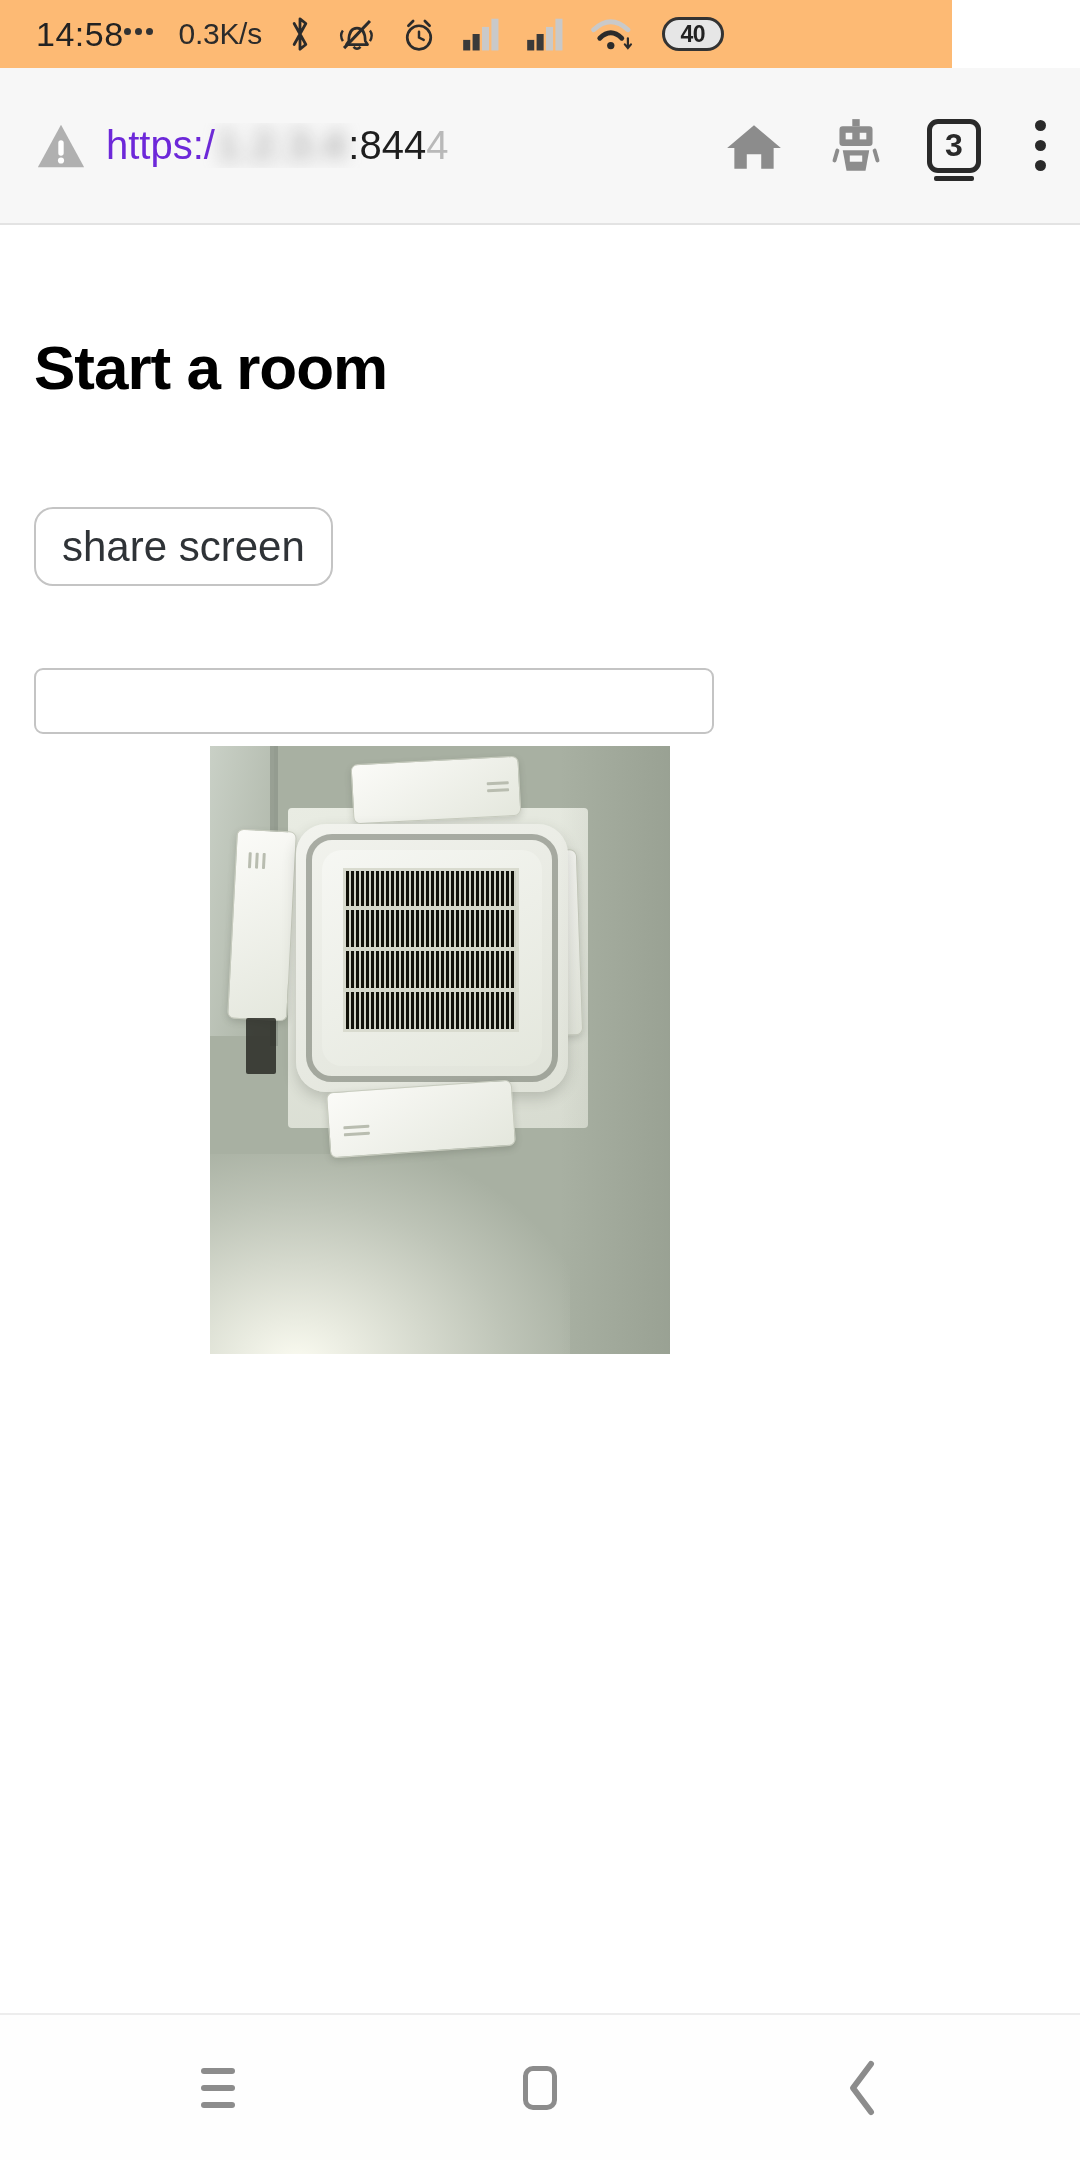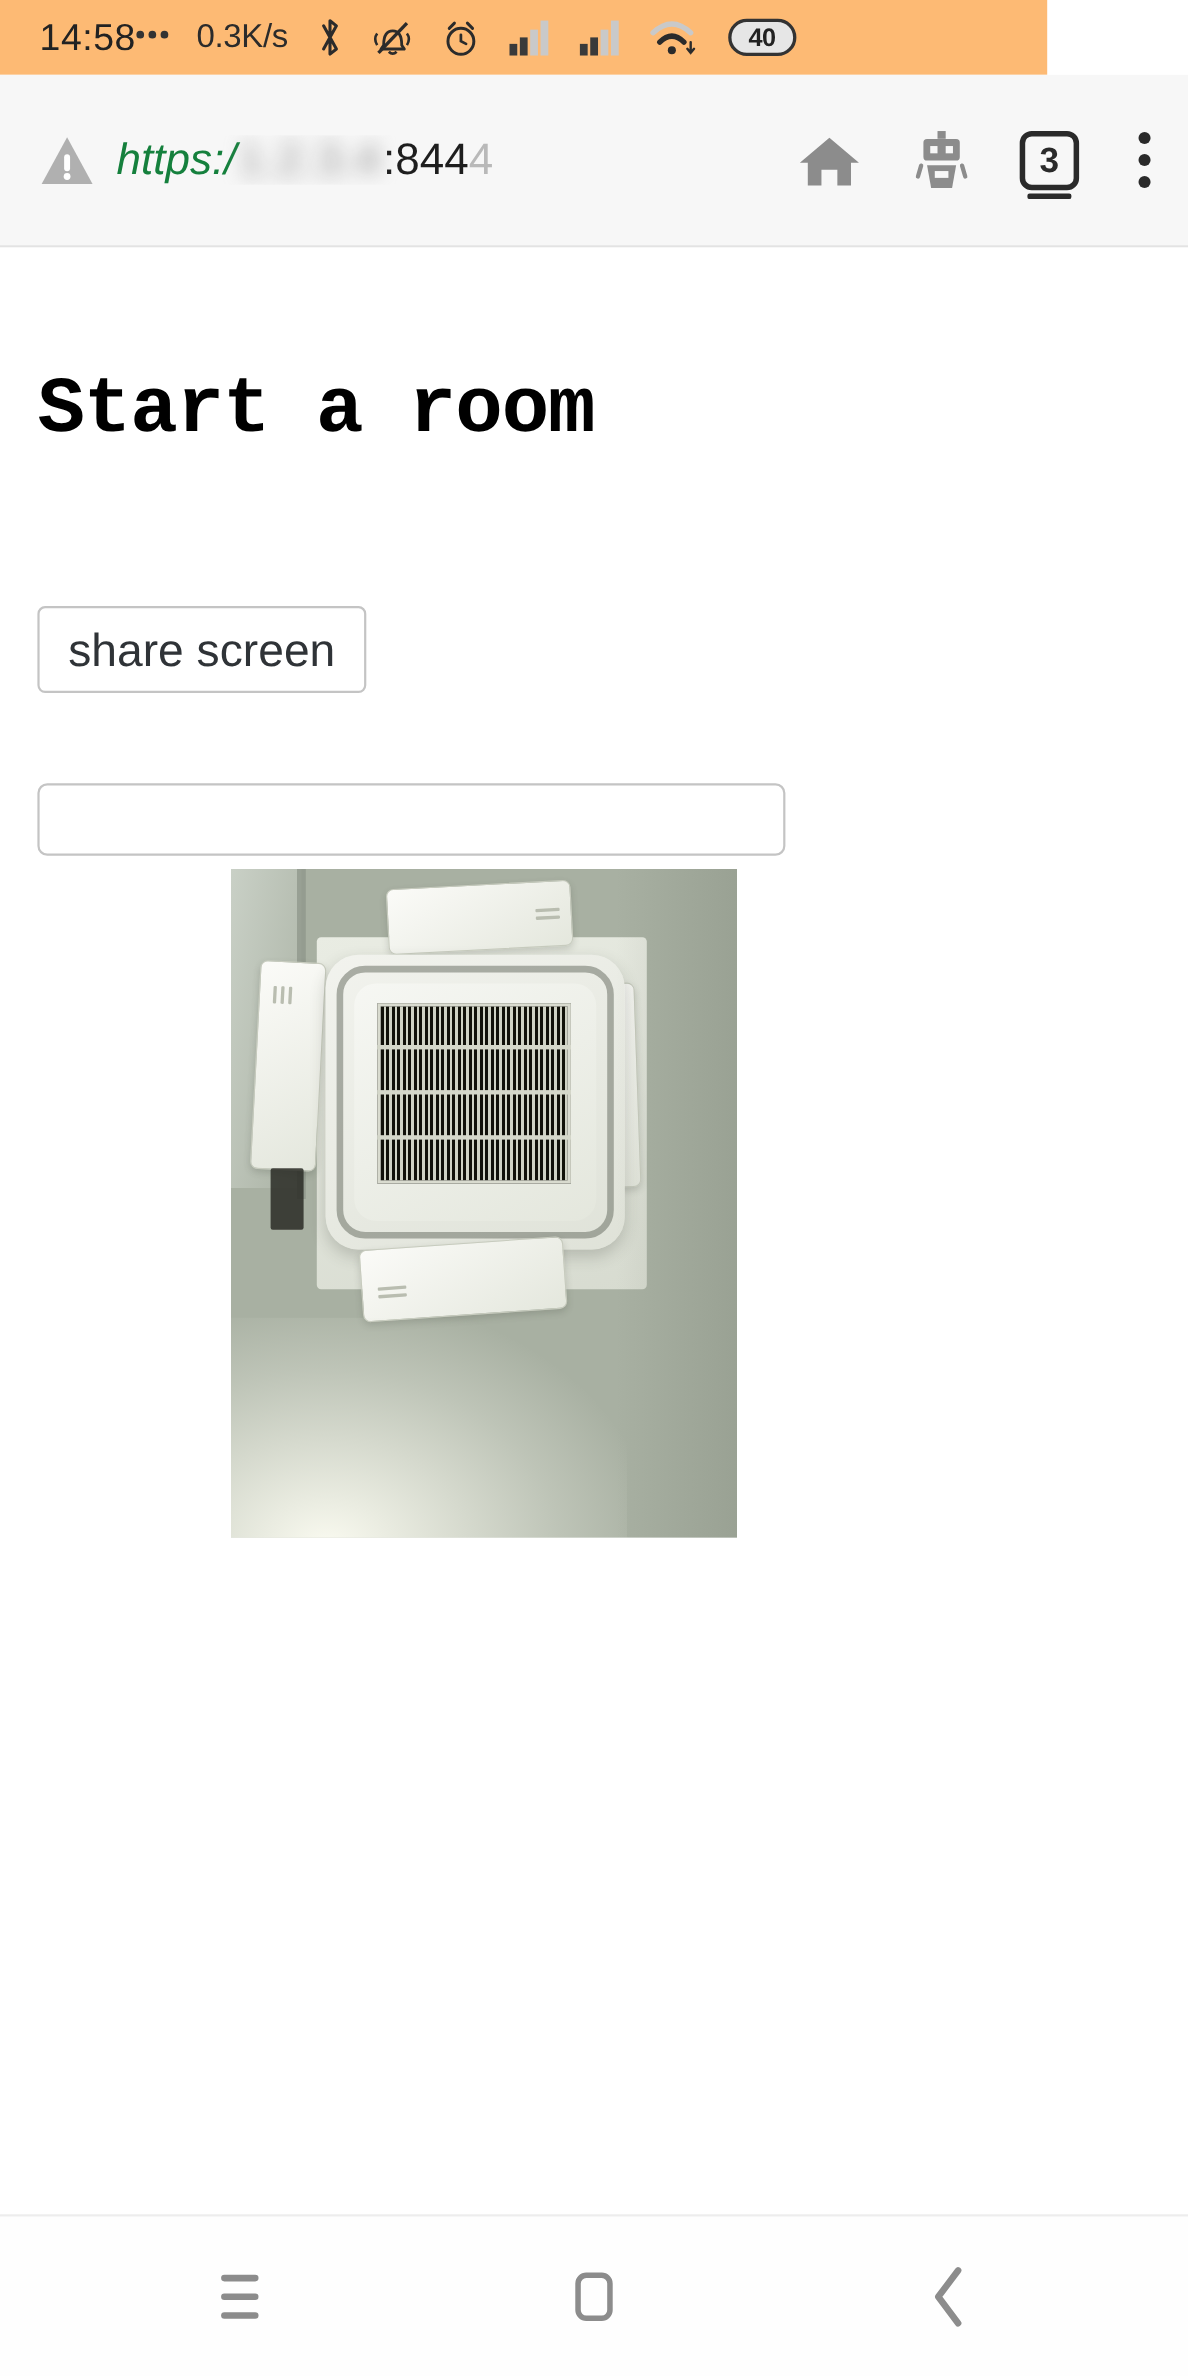--- a/index.html
+++ b/index.html
@@ -36,21 +36,21 @@
     position:absolute; left:0; top:68px; width:1080px; height:157px;
     background:#f7f7f7; border-bottom:2px solid #e3e3e3;
     display:flex; align-items:center; padding:0 22px 0 34px;
   }
   .warn-icon{ flex:0 0 auto; margin-right:18px; }
   .urlwrap{
     flex:1 1 auto; display:flex; align-items:baseline;
     font-size:40px; color:#1e1e1e; overflow:hidden; white-space:nowrap;
     min-width:0;
   }
-  .url-scheme{ color:#15803d;font-style:italic; }
+  .url-scheme{ color:#6d28d9; }
   .url-blur{
     display:inline-block;
     color:#8b8b8b;
     filter:blur(9px);
     -webkit-filter:blur(9px);
     letter-spacing:1px;
     margin:0 2px;
     user-select:none;
   }
   .url-port{ color:#1e1e1e; }
@@ -65,29 +65,29 @@
   .tabcount::after{
     content:""; position:absolute; left:2px; right:2px; bottom:-13px;
     height:5px; background:#2a2a2a; border-radius:2px;
   }
   .kebab{ display:flex; flex-direction:column; gap:9px; padding:4px 12px; }
   .kebab i{ width:11px; height:11px; border-radius:50%; background:#2a2a2a; display:block; }
 
   
   .content{ position:absolute; left:0; top:225px; width:1080px; bottom:147px; background:#fff; }
   .page-title{
-    font-size:72px; font-weight:bold; color:#000;
-    letter-spacing:-1px; margin:112px 0 0 34px; line-height:1;font-family:Liberation Mono, monospace;
+    font-size:62px; font-weight:bold; color:#000;
+    letter-spacing:-1px; margin:112px 0 0 34px; line-height:1;
   }
   .row-share{ margin:108px 0 0 34px; }
   .btn{
     display:inline-block; background:#fff; border:2px solid #c4c4c4;
-    border-radius:7px; color:#2f3337; font-size:42px;
+    border-radius:19px; color:#2f3337; font-size:42px;
     font-family:"Liberation Sans", sans-serif;
-    padding:14px 26px; line-height:1.12; cursor:pointer;margin-top:34px;
+    padding:14px 26px; line-height:1.12; cursor:pointer;
   }
   .row-create{ display:flex; align-items:flex-start; gap:24px; margin:82px 0 0 34px; }
   .room-input{
     width:680px; height:66px; background:#fff;
     border:2px solid #c4c4c4; border-radius:9px;
     font-size:40px; color:#2f3337; padding:0 14px;
     font-family:"Liberation Sans", sans-serif; outline:none;
   }
   .btn-create{ padding:12px 24px; font-size:42px; }
 

